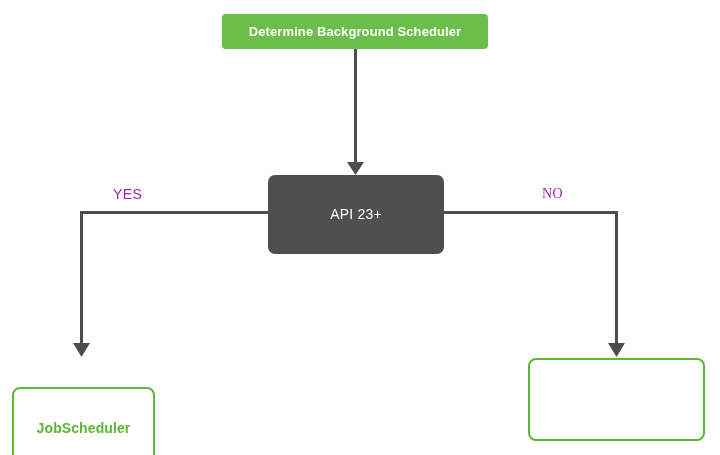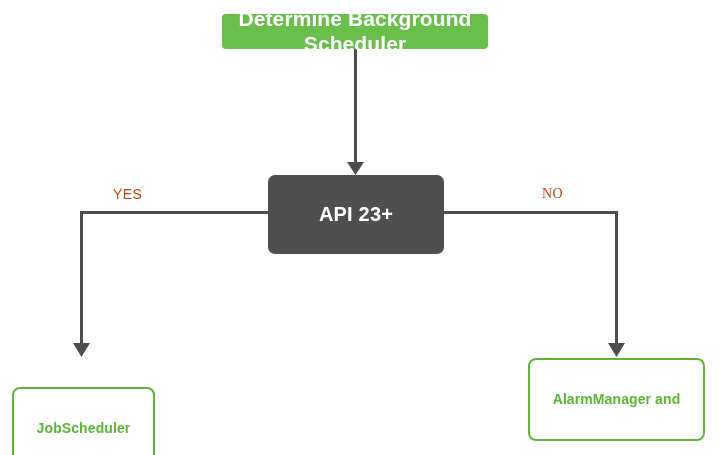--- a/index.html
+++ b/index.html
@@ -39,36 +39,36 @@
 
   
   .node-start {
     left: 222px;
     top: 14px;
     width: 266px;
     height: 35px;
     background: #6abf4b;
     border-radius: 4px;
     color: #ffffff;
-    font-size: 21px;
+    font-size: 13px;
     font-weight: bold;
     letter-spacing: 0.1px;
   }
 
   
   .node-decision {
     left: 268px;
     top: 175px;
     width: 176px;
     height: 79px;
     background: #4f4f4f;
     border-radius: 7px;
     color: #ffffff;
-    font-size: 20px;
-    font-weight: bold;
+    font-size: 14px;
+    font-weight: normal;
     letter-spacing: 0.2px;
   }
 
   
   .node-outcome {
     background: #ffffff;
     border: 2px solid #5cb733;
     border-radius: 8px;
     color: #5cb733;
     font-size: 14px;
@@ -88,21 +88,21 @@
     width: 177px;
     height: 83px;
   }
   .node-outcome-right .label-line {
     display: block;
   }
 
   
   .edge-label {
     position: absolute;
-    color: #c2410c;
+    color: #a21caf;
     font-size: 14px;
     font-weight: normal;
     letter-spacing: 0.4px;
     white-space: nowrap;
   }
   .edge-label-yes {
     left: 113px;
     top: 186px;
   }
   .edge-label-no {
@@ -145,17 +145,16 @@
   <div class="edge-label edge-label-yes">YES</div>
 
   <div class="edge-label edge-label-no">NO</div>
 
   <div class="node node-outcome node-outcome-left">
     <span>JobScheduler</span>
   </div>
 
   <div class="node node-outcome node-outcome-right">
     <span>
-      <span class="label-line">AlarmManager and</span>
     </span>
   </div>
 
 </div>
 
 </body></html>

